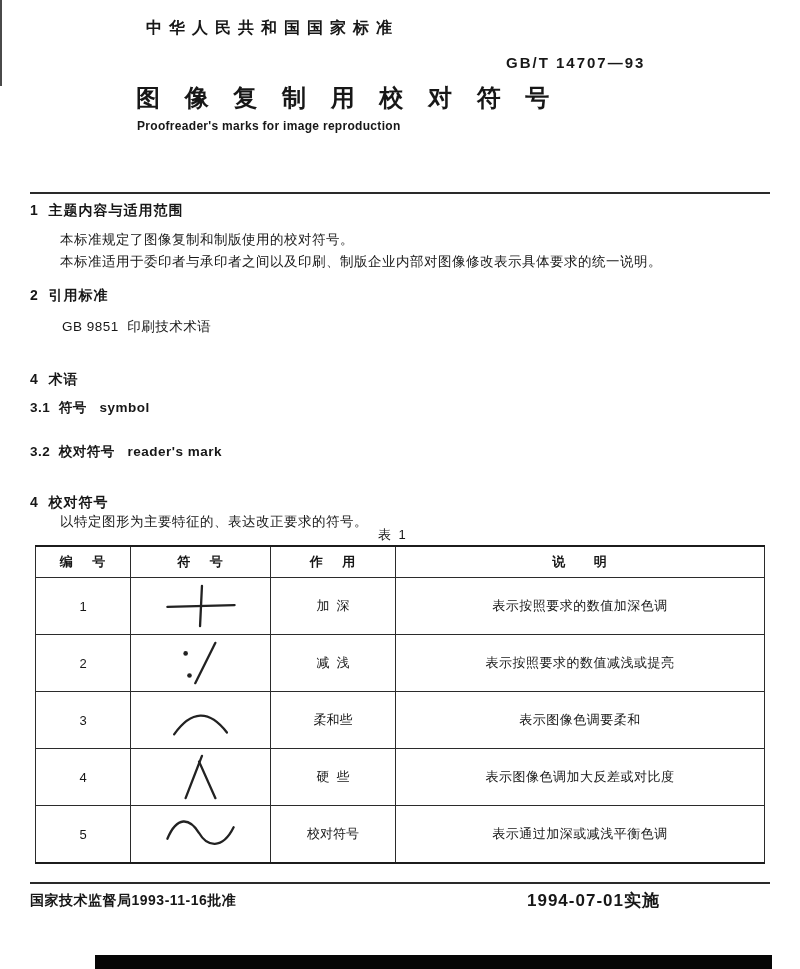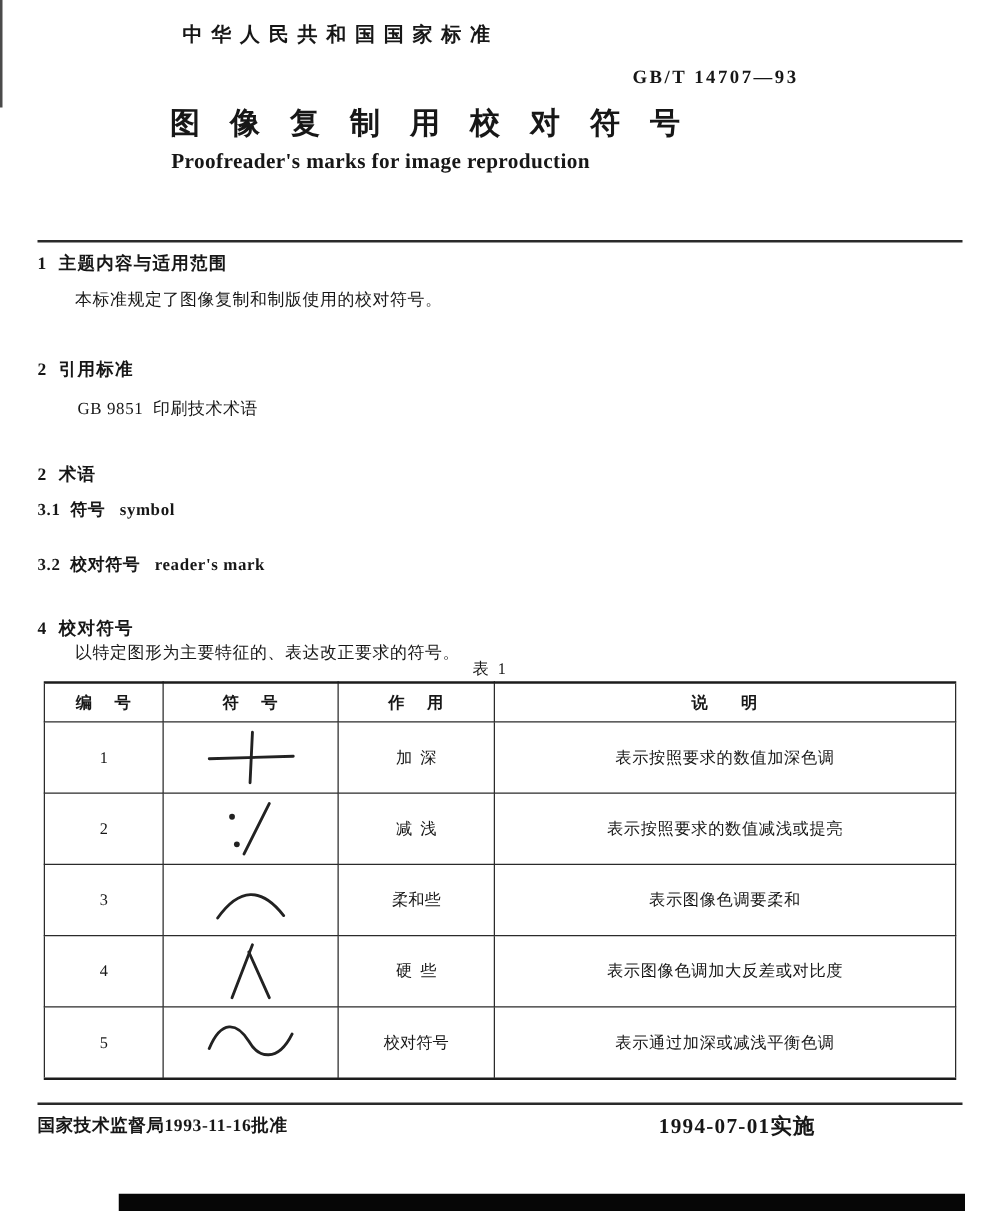--- a/index.html
+++ b/index.html
@@ -1,27 +1,27 @@
 <!DOCTYPE html>
 <html><head>
 <meta charset="utf-8">
 <style>
   html,body{margin:0;padding:0;background:#e8e8e8;}
   .page{
     position:relative;width:800px;height:969px;background:#ffffff;
     font-family:"Liberation Sans","DejaVu Sans",sans-serif;color:#171717;
     overflow:hidden;margin:0 auto;
   }
-  [data-bind]{white-space:pre-wrap;font-family:Liberation Serif, serif;}
+  [data-bind]{white-space:pre-wrap;}
   .abs{position:absolute;}
   
   .std-header{top:18px;left:146px;font-size:16px;font-weight:bold;letter-spacing:7px;}
   .std-number{top:54px;left:506px;font-size:15px;font-weight:bold;letter-spacing:2px;}
   .title-cn{top:82px;left:136px;font-size:24px;font-weight:bold;letter-spacing:9px;}
-  .title-en{top:119px;left:137px;font-size:17px;font-weight:bold;letter-spacing:0.3px;}
+  .title-en{top:119px;left:137px;font-size:12px;font-weight:bold;letter-spacing:0.3px;}
   .watermark{
     top:122px;left:198px;font-size:72px;font-weight:bold;
     color:rgba(150,155,165,0.50);letter-spacing:3px;line-height:1;
     user-select:none;
   }
   .top-rule{top:192px;left:30px;width:740px;height:2px;background:#2a2a2a;}
   
   .sec-heading{font-size:14px;font-weight:bold;letter-spacing:1px;}
   .body-text{font-size:13.5px;letter-spacing:0.5px;}
   .s1-h{top:202px;left:30px;}
@@ -76,25 +76,26 @@
   <div class="abs left-edge-artifact"></div>
 
   <div class="abs std-header" data-bind="header.standard_label">中华人民共和国国家标准</div>
   <div class="abs std-number" data-bind="header.standard_number">GB/T 14707—93</div>
   <div class="abs title-cn" data-bind="header.title_cn">图 像 复 制 用 校 对 符 号</div>
   <div class="abs title-en" data-bind="header.title_en">Proofreader's marks for image reproduction</div>
   <div class="abs top-rule"></div>
 
   <div class="abs sec-heading s1-h" data-bind="sections.s1.heading">1  主题内容与适用范围</div>
   <div class="abs body-text s1-p1" data-bind="sections.s1.p1">本标准规定了图像复制和制版使用的校对符号。</div>
+  <div class="abs body-text s1-p2" data-bind="sections.s1.p2">本标准适用于委印者与承印者之间以及印刷、制版企业内部对图像修改表示具体要求的统一说明。</div>
 
   <div class="abs sec-heading s2-h" data-bind="sections.s2.heading">2  引用标准</div>
   <div class="abs body-text s2-r1" data-bind="sections.s2.ref1">GB 9851  印刷技术术语</div>
 
-  <div class="abs sec-heading s3-h" data-bind="sections.s3.heading">2  术语</div>
+  <div class="abs sec-heading s3-h" data-bind="sections.s3.heading">4  术语</div>
   <div class="abs body-text s3-t1" data-bind="sections.s3.term1">3.1  符号   symbol</div>
   <div class="abs body-text s3-t2" data-bind="sections.s3.term2">3.2  校对符号   reader's mark</div>
   <div class="abs body-text s3-d2" data-bind="sections.s3.term2_def">以特定图形为主要特征的、表达改正要求的符号。</div>
 
   <div class="abs sec-heading s4-h" data-bind="sections.s4.heading">4  校对符号</div>
 
   <div class="abs tbl-caption" data-bind="table.caption">表 1</div>
 
   <table class="marks">
     <colgroup>

